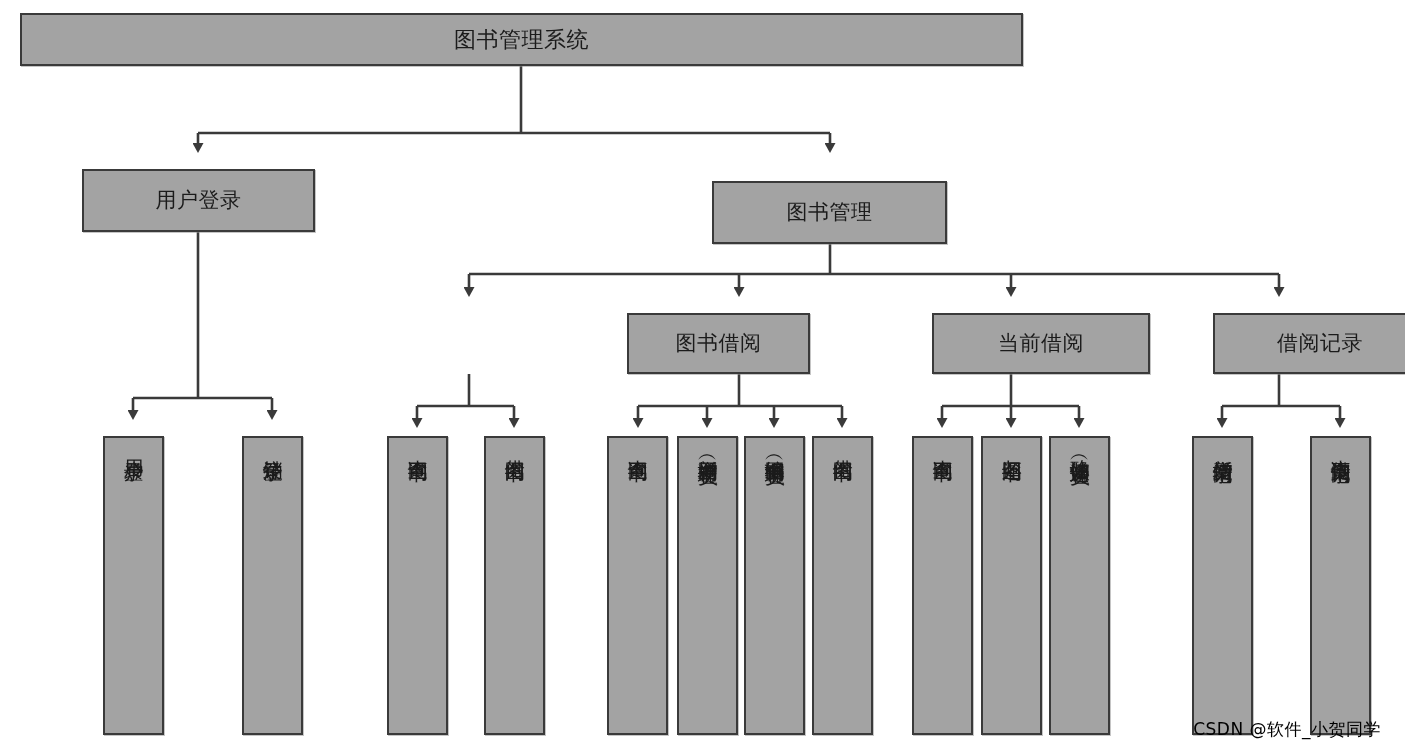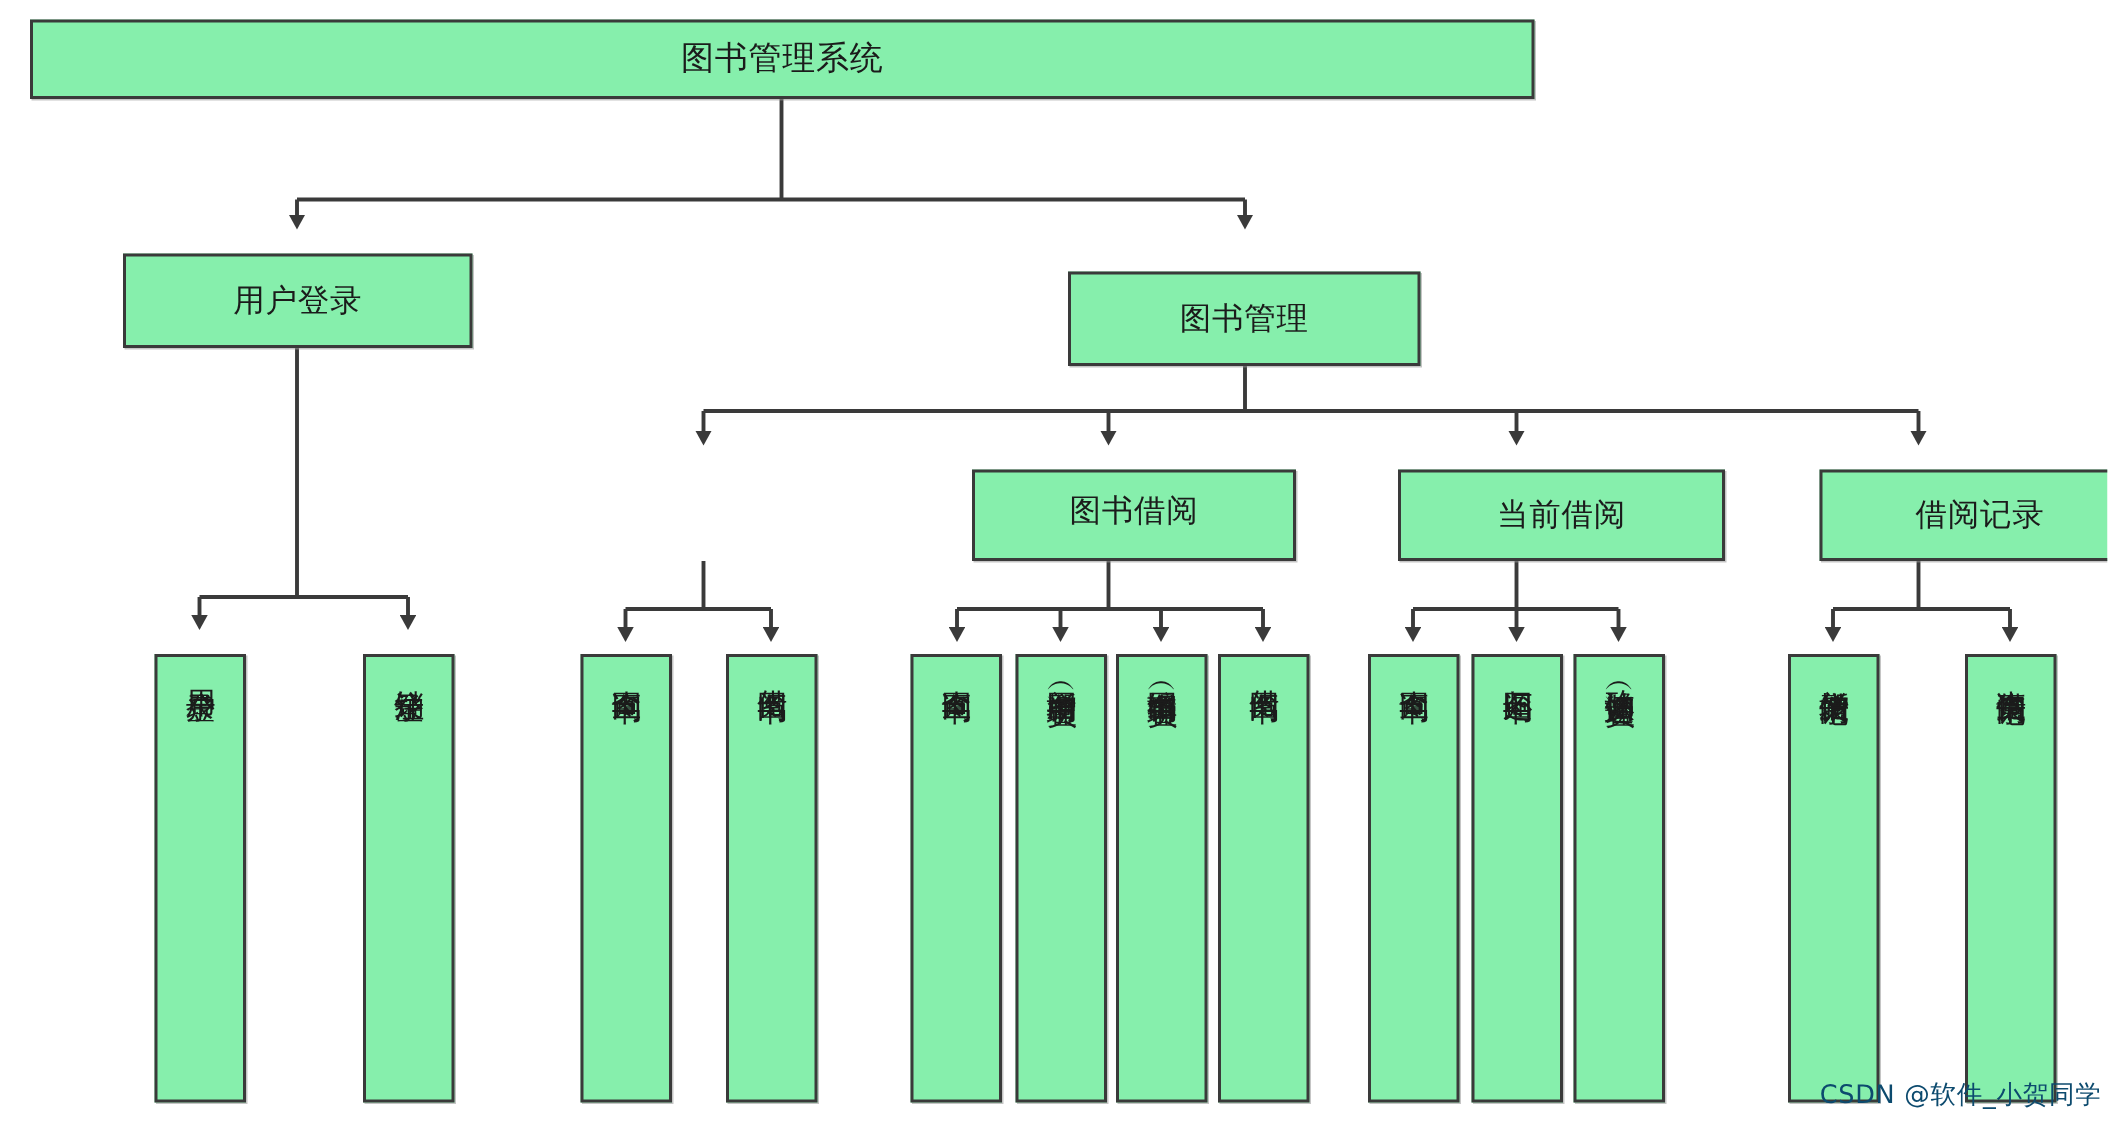--- a/index.html
+++ b/index.html
@@ -23,21 +23,21 @@
     left: 0;
     top: 0;
     width: 1405px;
     height: 747px;
     pointer-events: none;
   }
   .node {
     position: absolute;
     box-sizing: border-box;
     border: 2.5px solid #3a3a3a;
-    background: #86efac;
+    background: #a3a3a3;
     display: flex;
     align-items: center;
     justify-content: center;
     color: #1b1b1b;
     box-shadow: 1px 1px 0 rgba(150,150,150,0.55);
   }
   .node .label {
     display: block;
     text-align: center;
     line-height: 1.18;
@@ -60,24 +60,24 @@
   .node.v .label {
     writing-mode: vertical-rl;
     text-orientation: upright;
     font-size: 20px;
     line-height: 1.28;
     letter-spacing: 1px;
     white-space: nowrap;
   }
   .watermark {
     position: absolute;
-    right: 4px;
+    right: 24px;
     bottom: 6px;
     font-size: 17px;
-    color: #0c4a6e;
+    color: #000000;
     letter-spacing: 0.5px;
     white-space: nowrap;
     user-select: none;
   }
 </style>
 </head>
 <body>
 
 <div id="canvas">
 
@@ -135,21 +135,21 @@
     <span class="label">图书管理系统</span>
   </div>
 
   <div class="node h" style="left:82px; top:169px; width:233px; height:63px;">
     <span class="label">用户登录</span>
   </div>
   <div class="node h" style="left:712px; top:181px; width:235px; height:63px;">
     <span class="label">图书管理</span>
   </div>
 
-  <div class="node h" style="left:648px; top:313px; width:216px; height:61px;font-family:Liberation Mono, monospace;">
+  <div class="node h" style="left:627px; top:313px; width:183px; height:61px;">
     <span class="label">图书借阅</span>
   </div>
   <div class="node h" style="left:932px; top:313px; width:218px; height:61px;">
     <span class="label">当前借阅</span>
   </div>
   <div class="node h" style="left:1172px; top:313px; width:214px; height:61px;margin-left:41px;">
     <span class="label">借阅记录</span>
   </div>
 
   <div class="node v" style="left:103px; top:436px; width:61px; height:299px;">

